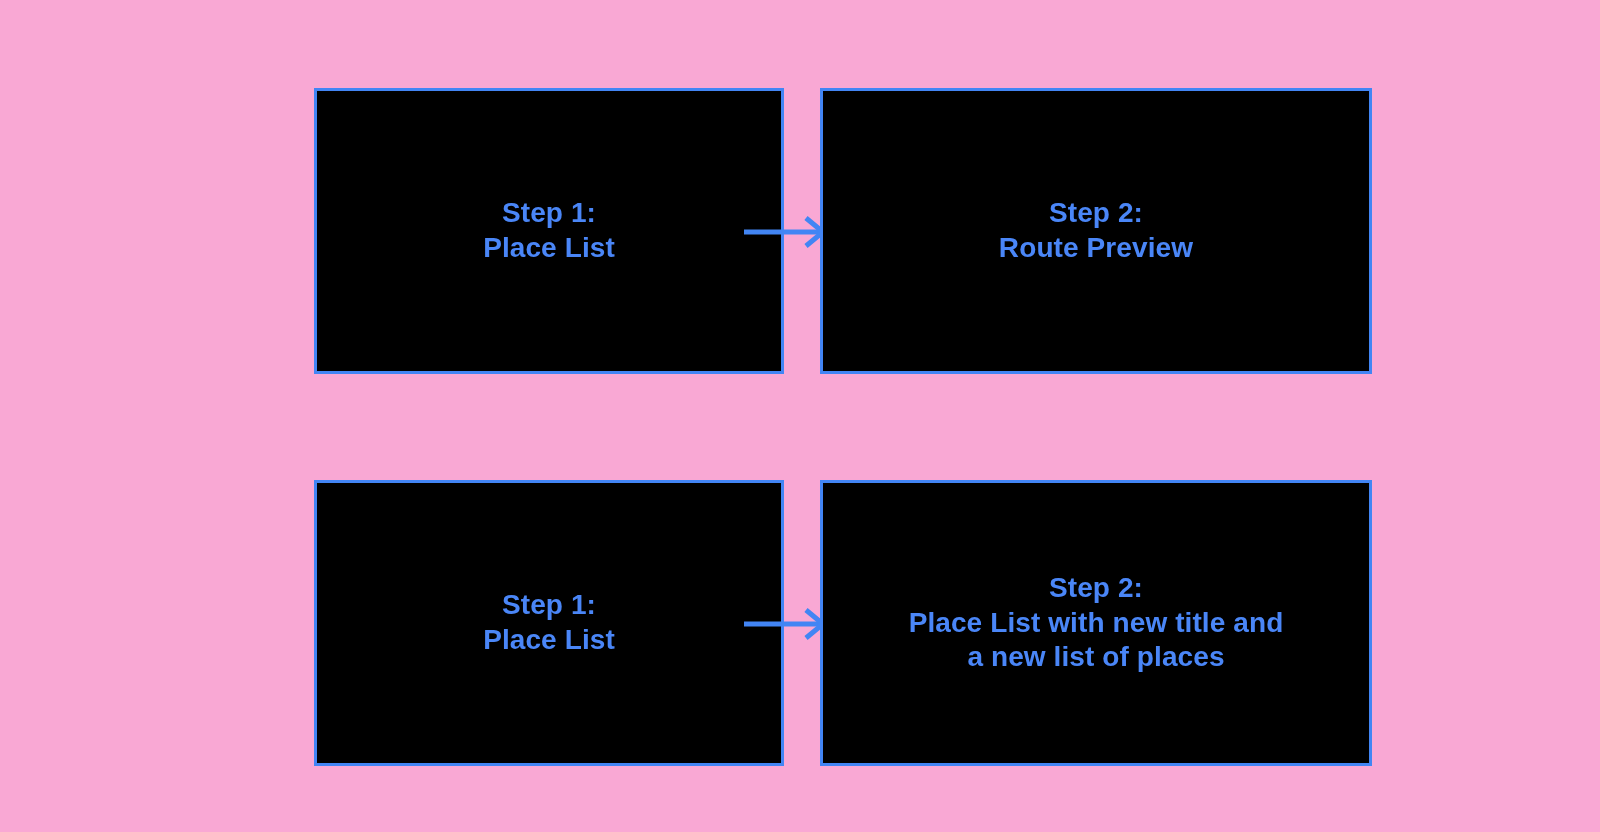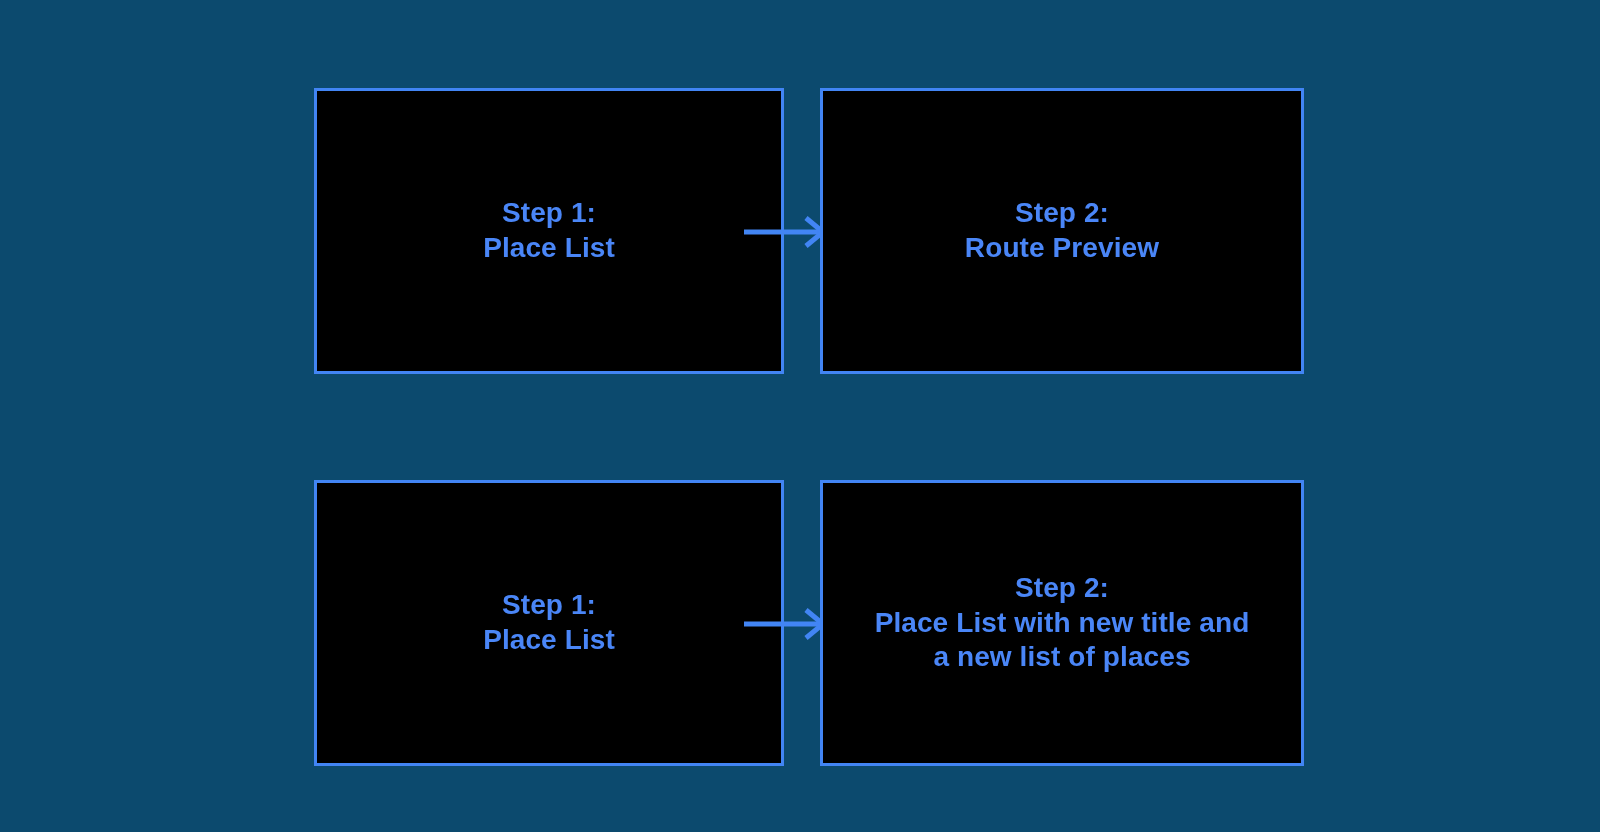--- a/index.html
+++ b/index.html
@@ -11,21 +11,21 @@
     width: 1600px;
     height: 832px;
     font-family: "Liberation Sans", sans-serif;
     overflow: hidden;
   }
 
   #canvas {
     position: relative;
     width: 1600px;
     height: 832px;
-    background: #0c4a6e;
+    background: #f9a8d4;
   }
 
   .flow-row {
     position: absolute;
     left: 0;
     width: 1600px;
     height: 290px;
   }
   .flow-row.row-1 { top: 88px; }
   .flow-row.row-2 { top: 480px; }
@@ -35,21 +35,21 @@
     top: 0;
     height: 286px;
     box-sizing: border-box;
     border: 3px solid #4285f4;
     background: #000000;
     display: flex;
     align-items: center;
     justify-content: center;
   }
   .step-box.box-left  { left: 314px;  width: 470px; }
-  .step-box.box-right { left: 820px;  width: 484px; }
+  .step-box.box-right { left: 820px;  width: 552px; }
 
   .box-label {
     color: #4a86f7;
     font-size: 28px;
     font-weight: bold;
     line-height: 1.24;
     text-align: center;
     letter-spacing: 0.1px;
     white-space: pre-line;
     padding: 0 10px;

